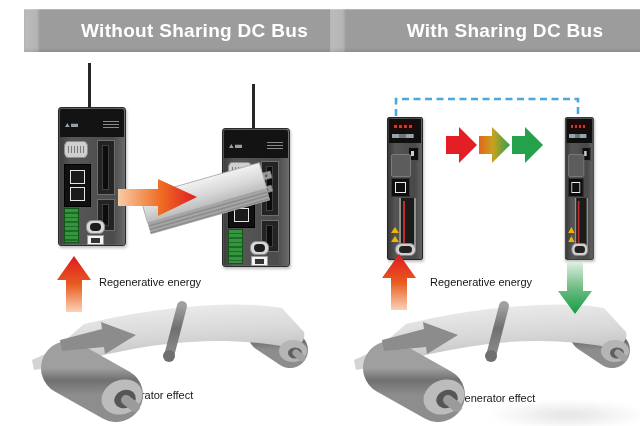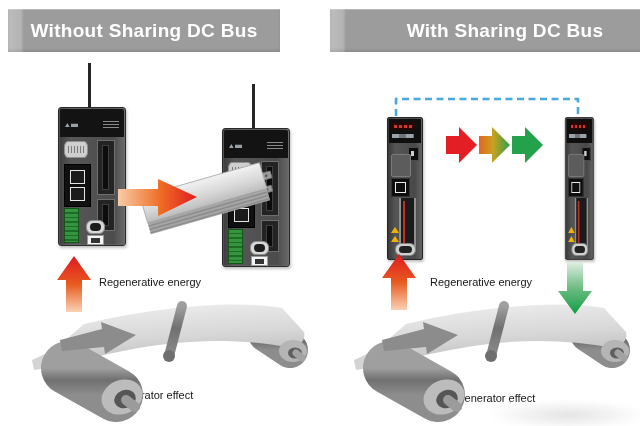--- a/index.html
+++ b/index.html
@@ -9,21 +9,21 @@
     font-family:"Liberation Sans", sans-serif;
   }
   
   .hdr{
     position:absolute;top:9px;height:43px;
     background:linear-gradient(90deg,#bdbdbd 0px,#b4b4b4 13px,#9c9c9c 16px,#9c9c9c 100%);
     box-shadow:inset 0 1px 0 rgba(255,255,255,.25), inset 0 -2px 3px rgba(0,0,0,.10);
     color:#ffffff;font-size:19px;font-weight:bold;letter-spacing:.3px;
     text-align:center;line-height:43px;
   }
-  .hdr-left{left:8px;width:272px;}
+  .hdr-left{left:24px;width:303px;padding-left:19px;}
   .hdr-right{left:330px;width:350px;}
 
   
   .lbl{position:absolute;font-size:11px;color:#151515;white-space:nowrap;}
   .lbl-regen-l{left:99px;top:276px;}
   .lbl-regen-r{left:430px;top:276px;}
   .lbl-gen-l{left:114px;top:389px;}
   .lbl-gen-r{left:456px;top:392px;}
 
   

